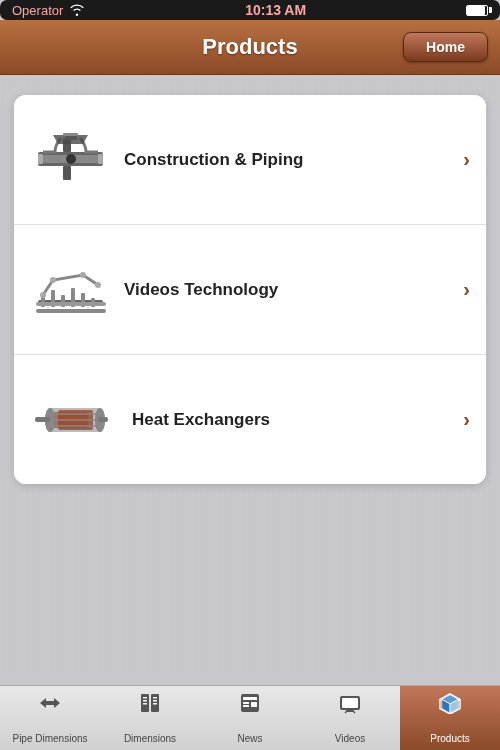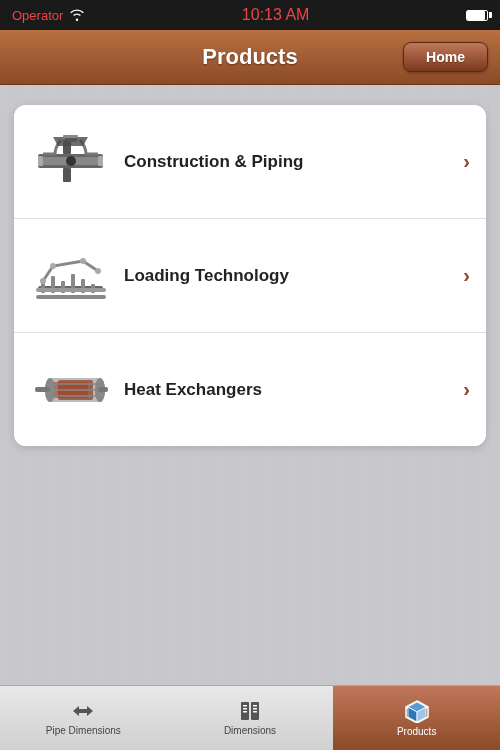--- a/index.html
+++ b/index.html
@@ -7,32 +7,33 @@
       width: 500px;
       height: 750px;
       font-family: -apple-system, 'Helvetica Neue', Arial, sans-serif;
       background: #c8c8cc;
       overflow: hidden;
       position: relative;
     }
 
     
     .status-bar {
-      height: 30px;
+      height: 20px;
       background: #1a1a1a;
       display: flex;
       align-items: center;
       justify-content: space-between;
       padding: 0 12px;
-      color: #ef4444;
+      color: #fca5a5;
       font-size: 13px;
       font-weight: 500;
+      border-radius: 7px;
     }
     .status-left { display: flex; align-items: center; gap: 6px; }
-    .status-center { font-size: 16px; font-weight: 400; }
+    .status-center { font-size: 14px; font-weight: 700; }
     .status-right { display: flex; align-items: center; gap: 4px; }
     .battery-icon {
       width: 22px; height: 11px;
       border: 1.5px solid white;
       border-radius: 2px;
       position: relative;
       display: inline-block;
     }
     .battery-icon::after {
       content: '';
@@ -100,29 +101,30 @@
       background: white;
       border-radius: 12px;
       overflow: hidden;
       box-shadow: 0 2px 8px rgba(0,0,0,0.15);
     }
 
     
     .list-item {
       display: flex;
       align-items: center;
-      padding: 24px 16px;
+      padding: 32px 16px;
       border-bottom: 1px solid #e0e0e0;
       cursor: pointer;
       background: white;
       transition: background 0.1s;
       min-height: 85px;
     }
     .list-item:last-child {
       border-bottom: none;
+      gap: 8px;
     }
     .item-icon {
       width: 80px;
       height: 65px;
       margin-right: 14px;
       flex-shrink: 0;
       display: flex;
       align-items: center;
       justify-content: center;
     }
@@ -149,23 +151,23 @@
       background: linear-gradient(180deg, #e8e8e8 0%, #d0d0d0 100%);
       border-top: 1px solid #aaa;
       display: flex;
       align-items: stretch;
     }
     .tab-item {
       flex: 1;
       display: flex;
       flex-direction: column;
       align-items: center;
-      justify-content: center;
+      justify-content: flex-start;
       cursor: pointer;
-      gap: 3px;
+      gap: 19px;
       padding: 6px 4px;
     }
     .tab-item.active {
       background: linear-gradient(180deg, #c0775a 0%, #8b4a28 100%);
     }
     .tab-label {
       font-size: 10px;
       color: #444;
       text-align: center;
       font-weight: 500;
@@ -242,21 +244,21 @@
           <path d="M10 35 L20 20 L50 15 L65 25" stroke="#888" stroke-width="3" fill="none" stroke-linecap="round"></path>
           <circle cx="10" cy="35" r="3" fill="#aaa"></circle>
           <circle cx="20" cy="20" r="3" fill="#aaa"></circle>
           <circle cx="50" cy="15" r="3" fill="#aaa"></circle>
           <circle cx="65" cy="25" r="3" fill="#aaa"></circle>
 
           <rect x="3" y="42" width="70" height="4" fill="#999" rx="2"></rect>
           <rect x="3" y="49" width="70" height="4" fill="#888" rx="2"></rect>
         </svg>
       </div>
-      <span class="item-label">Loading Technology</span>
+      <span class="item-label">Videos Technology</span>
       <span class="chevron">›</span>
     </div>
 
     <div class="list-item">
       <div class="item-icon">
 
         <svg width="75" height="60" viewBox="0 0 75 60">
 
           <ellipse cx="42" cy="30" rx="25" ry="12" fill="#aaa"></ellipse>
           <rect x="17" y="18" width="50" height="24" fill="#bbb"></rect>
@@ -300,21 +302,41 @@
       <rect x="5" y="5" width="4" height="1.5" fill="white" rx="0.5"></rect>
       <rect x="5" y="8" width="4" height="1.5" fill="white" rx="0.5"></rect>
       <rect x="5" y="11" width="4" height="1.5" fill="white" rx="0.5"></rect>
       <rect x="15" y="5" width="4" height="1.5" fill="white" rx="0.5"></rect>
       <rect x="15" y="8" width="4" height="1.5" fill="white" rx="0.5"></rect>
       <rect x="15" y="11" width="4" height="1.5" fill="white" rx="0.5"></rect>
     </svg>
     <span class="tab-label">Dimensions</span>
   </div>
 
-
+  <div class="tab-item">
+    <svg width="24" height="22" viewBox="0 0 24 22" fill="#555">
+      <rect x="3" y="2" width="18" height="18" rx="2" fill="#555"></rect>
+      <rect x="5" y="5" width="14" height="3" fill="white" rx="0.5"></rect>
+      <rect x="5" y="10" width="6" height="2" fill="white" rx="0.5"></rect>
+      <rect x="5" y="13" width="6" height="2" fill="white" rx="0.5"></rect>
+      <rect x="13" y="10" width="6" height="5" fill="white" rx="0.5"></rect>
+    </svg>
+    <span class="tab-label">News</span>
+  </div>
+
+  <div class="tab-item">
+    <svg width="24" height="22" viewBox="0 0 24 22" fill="#555">
+      <rect x="2" y="4" width="20" height="14" rx="2"></rect>
+      <rect x="4" y="6" width="16" height="10" rx="1" fill="white"></rect>
+      <rect x="8" y="18" width="8" height="2" rx="1"></rect>
+      <path d="M9 19 L7 21" stroke="#555" stroke-width="1.5"></path>
+      <path d="M15 19 L17 21" stroke="#555" stroke-width="1.5"></path>
+    </svg>
+    <span class="tab-label">Videos</span>
+  </div>
 
   <div class="tab-item active">
     <svg width="26" height="24" viewBox="0 0 26 24" fill="white">
       <path d="M13 2 L24 8 L24 18 L13 24 L2 18 L2 8 Z" stroke="white" stroke-width="1.5" fill="none"></path>
       <path d="M13 2 L13 24" stroke="white" stroke-width="1" opacity="0.6"></path>
       <path d="M2 8 L13 14 L24 8" stroke="white" stroke-width="1.5" fill="none"></path>
 
       <g>
         <polygon points="13,3 22,8 13,13 4,8" fill="#5b9bd5" stroke="white" stroke-width="0.8"></polygon>
         <polygon points="4,8 13,13 13,23 4,18" fill="#2e75b6" stroke="white" stroke-width="0.8"></polygon>

